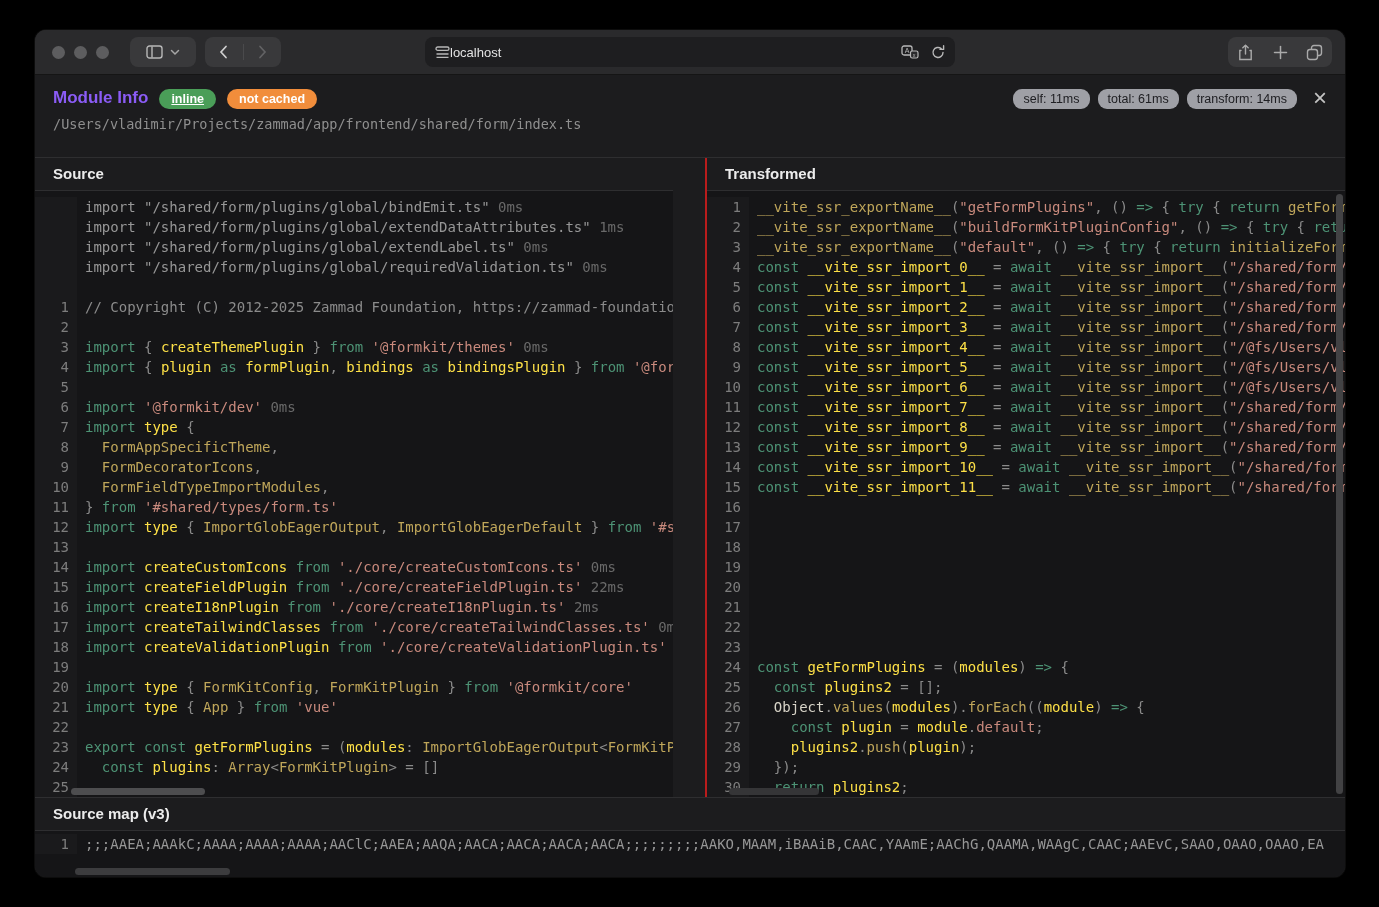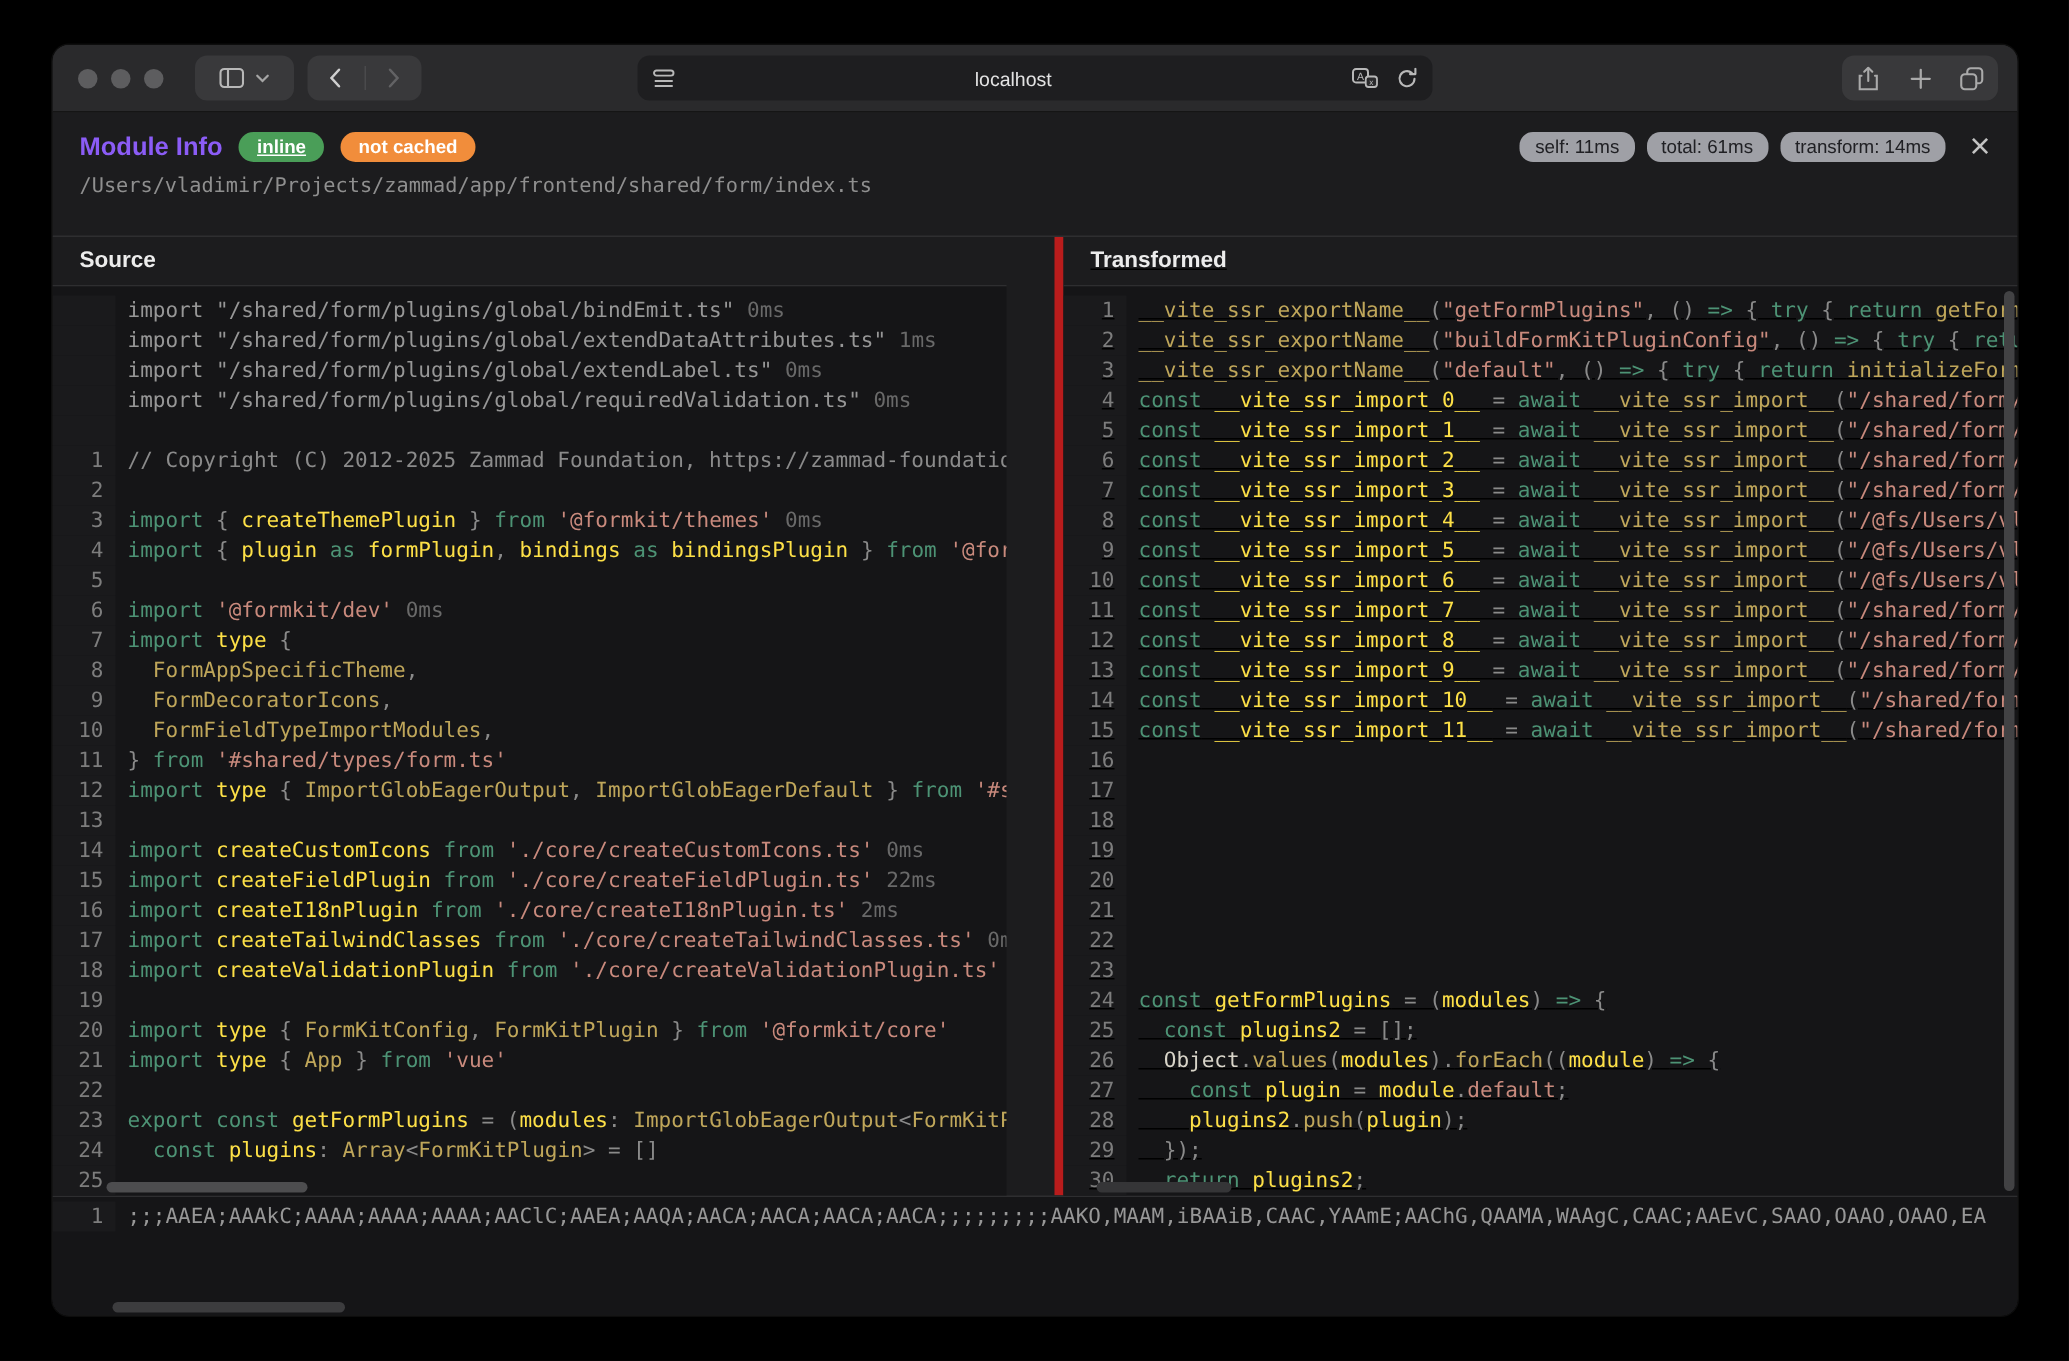--- a/index.html
+++ b/index.html
@@ -12,40 +12,40 @@
   .traffic{position:absolute;left:17px;top:16px;display:flex;gap:9px;}
   .traffic span{width:13px;height:13px;border-radius:50%;background:#5d5d5f;display:block;}
   .tb-btn,.tb-group{position:absolute;top:7px;height:30px;background:#39393b;border-radius:8px;
     display:flex;align-items:center;justify-content:center;}
   .sidebar-btn{left:95px;width:66px;gap:7px;}
   .nav-group{left:170px;width:76px;}
   .nav-group .half{flex:1;height:100%;display:flex;align-items:center;justify-content:center;}
   .nav-group .sep{width:1px;height:16px;background:#4a4a4c;}
   .urlbar{position:absolute;left:390px;top:7px;width:530px;height:30px;background:#1e1e20;border-radius:8px;
     display:flex;align-items:center;padding:0 10px;box-sizing:border-box;}
-  .urlbar .host{flex:1;text-align:center;color:#e3e3e3;font-size:13px;}
+  .urlbar .host{flex:1;text-align:left;color:#e3e3e3;font-size:13px;}
   .url-right{display:flex;align-items:center;gap:12px;}
   .right-group{right:13px;width:104px;gap:0;}
   .right-group .half{flex:1;height:100%;display:flex;align-items:center;justify-content:center;}
   svg.ic{display:block;}
   
   .module-header{height:82px;box-sizing:border-box;padding:13px 18px 0;background:#1c1c1e;flex:none;}
   .mh-row{display:flex;align-items:center;}
   .mh-title{font-size:17px;font-weight:bold;color:#8b5cf6;}
   .badge{margin-left:11px;border-radius:999px;padding:3px 12px;font-size:12.5px;font-weight:bold;color:#fff;}
   .spacer{flex:1;}
   .timing{margin-left:8px;border-radius:9px;padding:3px 10px;font-size:12.5px;font-weight:normal;
     background:#9fa0a6;color:#202024;}
   .close-x{margin-left:16px;color:#c3c3c3;font-size:24px;line-height:20px;cursor:default;}
   .mh-path{margin-top:8px;font-family:"DejaVu Sans Mono",monospace;font-size:13.5px;color:#8f8f8f;
     white-space:nowrap;overflow:hidden;}
   
   .panels{flex:1;display:flex;border-top:1px solid #2e2e30;min-height:0;gap:32px;}
   .panel{flex:1;display:flex;flex-direction:column;min-width:0;}
-  .panel.right{border-left:6px solid #b91c1c;text-decoration:underline;}
+  .panel.right{border-left:2px solid #b91c1c;}
   .panel-header{padding:7px 18px 8px;font-size:15px;font-weight:bold;color:#ececec;background:#1c1c1e;
     border-bottom:1px solid #2e2e30;flex:none;}
   .code{flex:1;background:#151517;font-family:"DejaVu Sans Mono",monospace;font-size:14px;line-height:20px;
     overflow:hidden;position:relative;padding-top:6px;}
   .line{display:flex;white-space:pre;min-height:20px;}
   .ln{width:34px;flex:none;text-align:right;padding-right:8px;color:#7d7d7d;background:#1a1a1c;}
   .lc{padding-left:8px;}
   .tk-k{color:#4d9375;}   
   .tk-i{color:#fde047;}   
   .tk-s{color:#c98a7d;}   
@@ -229,20 +229,21 @@
           <div class="line"><span class="ln">28</span><span class="lc"><span class="tk-i">    plugins2</span><span class="tk-p">.</span><span class="tk-f">push</span><span class="tk-p">(</span><span class="tk-i">plugin</span><span class="tk-p">);</span></span></div>
           <div class="line"><span class="ln">29</span><span class="lc"><span class="tk-p">  });</span></span></div>
           <div class="line"><span class="ln">30</span><span class="lc"><span class="tk-k">  return</span><span class="tk-i"> plugins2</span><span class="tk-p">;</span></span></div>
           <div class="hscroll tr"></div>
           <div class="vscroll"></div>
         </div>
     </section>
   </div>
 
   <div class="sourcemap">
+    <div class="sm-header">Source map (v3)</div>
     <div class="sm-code">
       <div class="sm-line">
         <span class="ln">1</span>
         <span class="sm-text">;;;AAEA;AAAkC;AAAA;AAAA;AAAA;AAClC;AAEA;AAQA;AACA;AACA;AACA;AACA;;;;;;;;;AAKO,MAAM,iBAAiB,CAAC,YAAmE;AAChG,QAAMA,WAAgC,CAAC;AAEvC,SAAO,OAAO,OAAO,EA</span>
       </div>
       <div class="hscroll sm"></div>
     </div>
   </div>
 
 </div>

